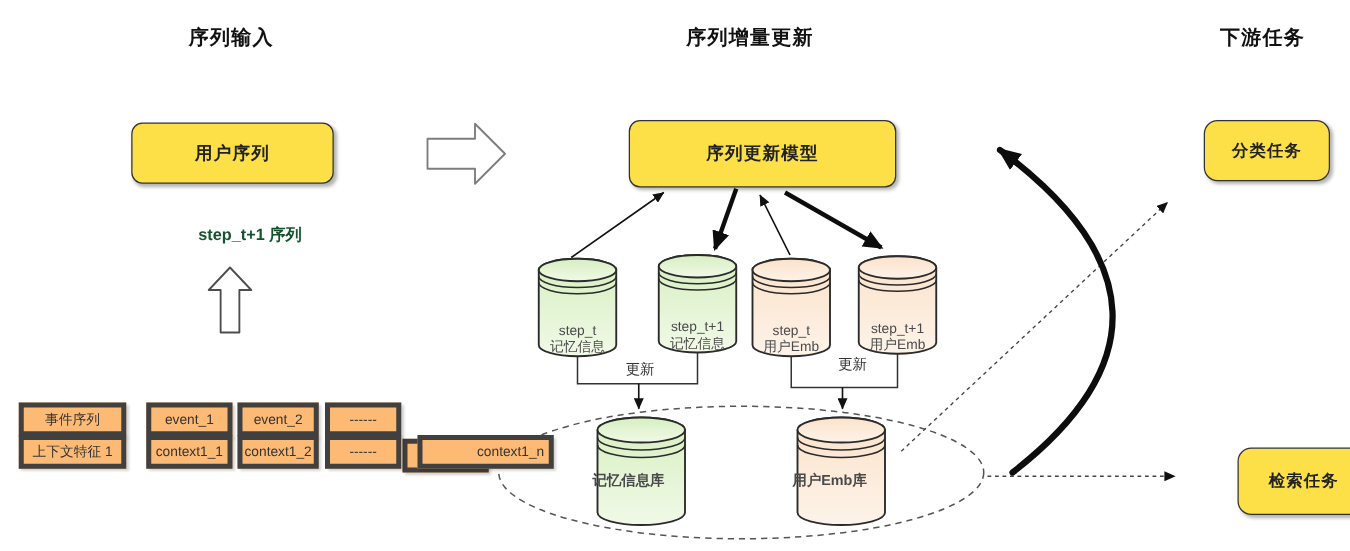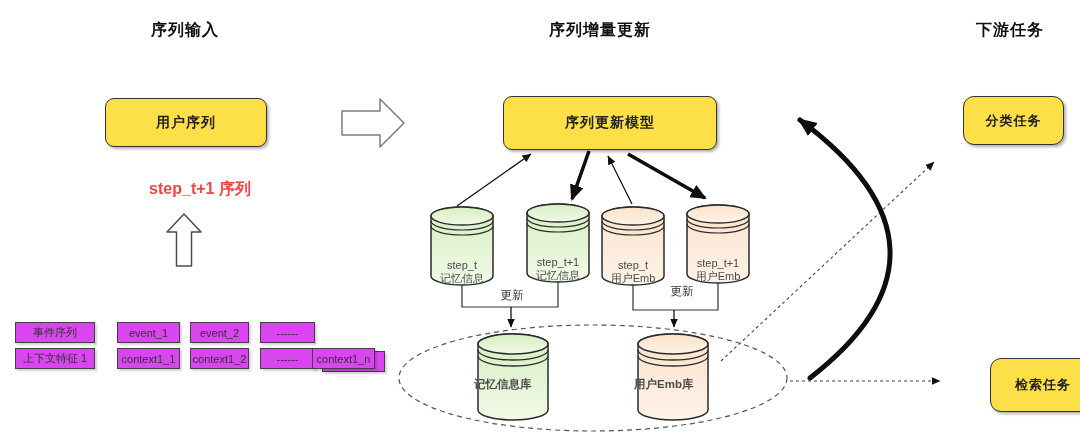--- a/index.html
+++ b/index.html
@@ -9,26 +9,26 @@
   }
   #shapes{position:absolute;left:0;top:0;}
   .hdr{position:absolute;top:20px;font-size:16px;font-weight:bold;text-align:center;color:#111;letter-spacing:1px;}
   .node{
     position:absolute;background:#fde047;border:1.4px solid #333;border-radius:9px;
     box-shadow:2px 2px 3px rgba(0,0,0,.30);
     display:flex;align-items:center;justify-content:center;
     font-size:14px;font-weight:bold;color:#222;letter-spacing:1px;
   }
   .node.small{font-size:13px;border-radius:11px;}
-  .caption{position:absolute;font-size:16px;font-weight:bold;color:#ef4444;text-align:center;}
+  .caption{position:absolute;font-size:13px;font-weight:bold;color:#14532d;text-align:center;}
   .cyl-label{position:absolute;text-align:center;font-size:11px;line-height:13px;color:#4a4a4a;margin-top:16px;}
   .store-label{position:absolute;font-size:11.5px;color:#4a4a4a;font-weight:bold;}
   .edge-label{position:absolute;text-align:center;font-size:11.5px;color:#333;}
   .mini{
-    position:absolute;height:19px;background:#d946ef;border:1px solid #404040;
+    position:absolute;height:19px;background:#fdba74;border:4px solid #404040;
     box-shadow:2px 2px 2px rgba(0,0,0,.18);
     display:flex;align-items:center;justify-content:center;
     font-size:11px;color:#333;white-space:nowrap;
   }
 </style>
 </head>
 <body>
 
 <div id="canvas">
 
@@ -153,15 +153,15 @@
   <div class="mini" style="left:15px;top:322px;width:78px;">事件序列</div>
   <div class="mini" style="left:117px;top:322px;width:61px;">event_1</div>
   <div class="mini" style="left:190px;top:322px;width:57px;">event_2</div>
   <div class="mini" style="left:260px;top:322px;width:53px;">------</div>
   <div class="mini" style="left:322px;top:322px;width:61px;margin-top:29px;">event_n</div>
 
   <div class="mini" style="left:15px;top:348px;width:78px;">上下文特征 1</div>
   <div class="mini" style="left:117px;top:348px;width:61px;">context1_1</div>
   <div class="mini" style="left:190px;top:348px;width:57px;">context1_2</div>
   <div class="mini" style="left:260px;top:348px;width:53px;">------</div>
-  <div class="mini" style="left:312px;top:348px;width:61px;">context1_n</div>
+  <div class="mini" style="left:334px;top:348px;width:61px;padding-left:40px;">context1_n</div>
 
 </div>
 
 </body></html>

